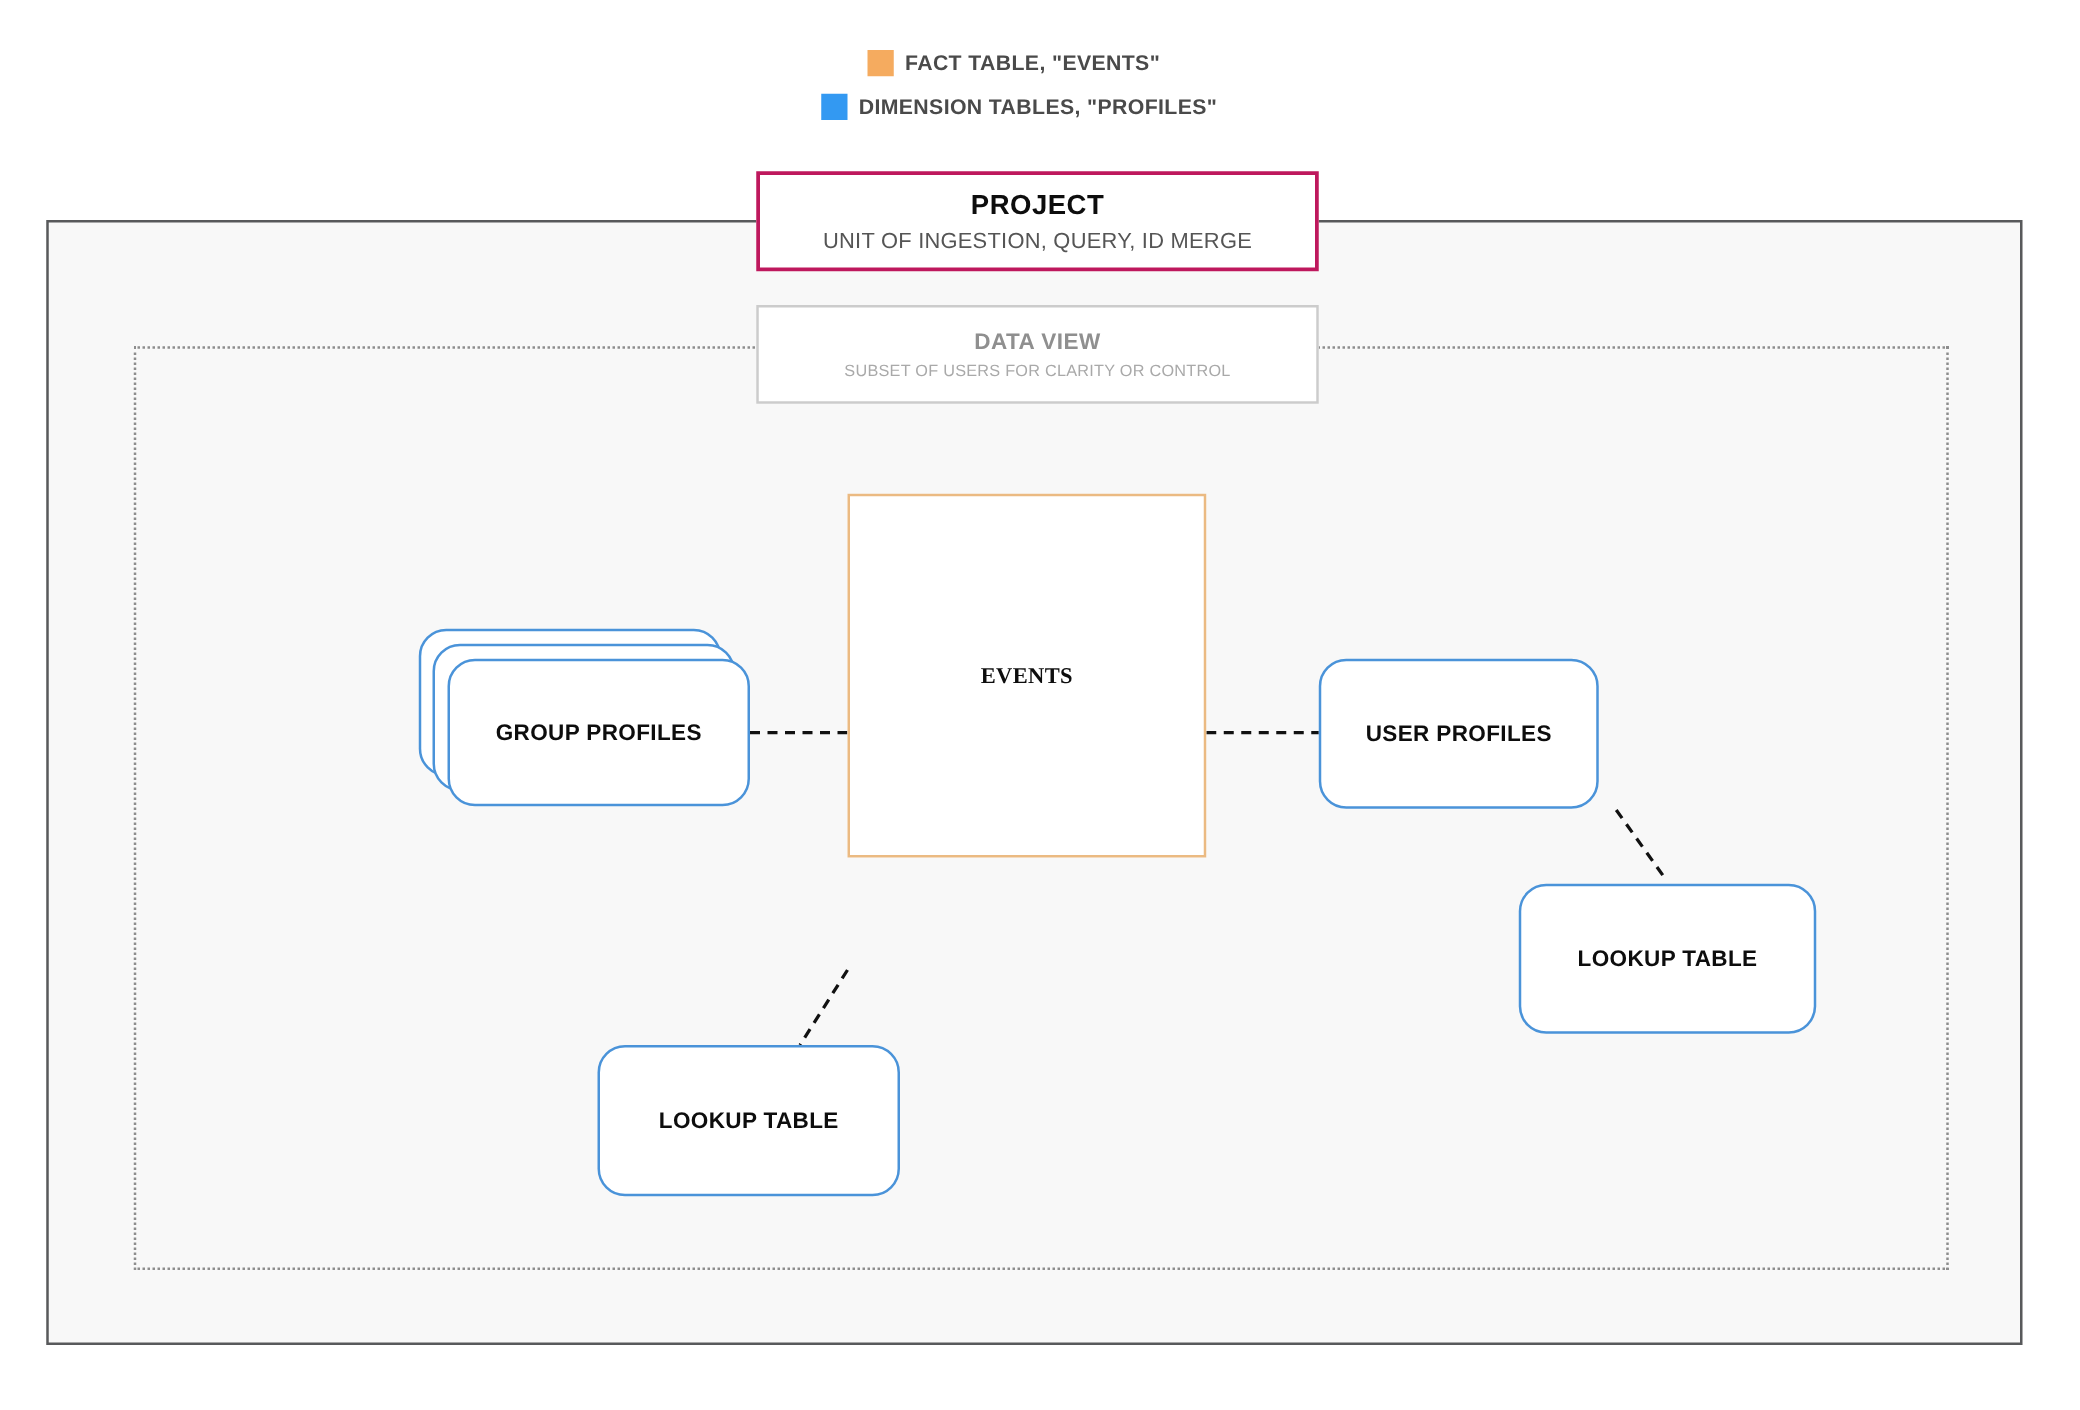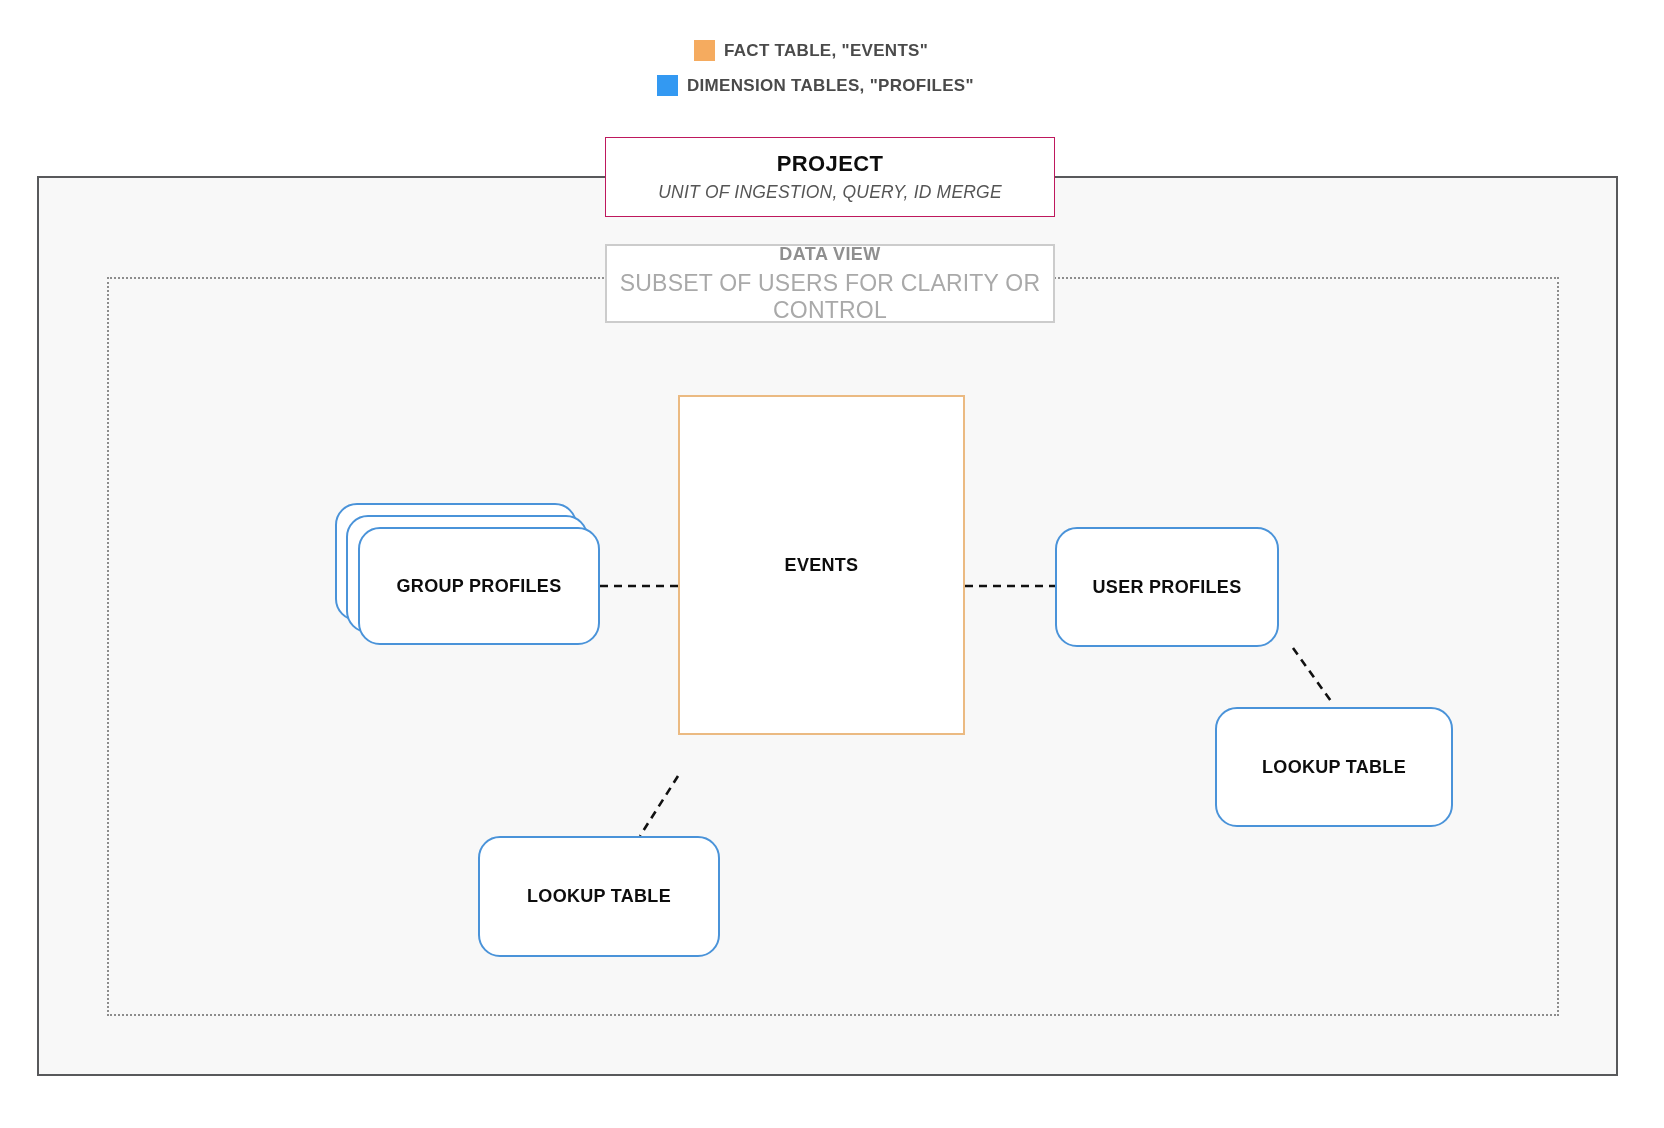--- a/index.html
+++ b/index.html
@@ -34,37 +34,37 @@
   
   .outer-box{position:absolute;left:37px;top:176px;width:1581px;height:900px;
     border:2.5px solid var(--color-outer_border);background:var(--color-canvas_bg);z-index:1;}
   .dotted-box{position:absolute;left:107px;top:277px;width:1452px;height:739px;
     border:2px dotted #8D8D8D;z-index:2;}
 
   
   .header-box{position:absolute;left:605px;width:450px;z-index:7;background:#ffffff;
     display:flex;flex-direction:column;align-items:center;justify-content:center;gap:5px;
     text-align:center;}
-  .project-box{top:137px;height:80px;border:1px solid #be185d;}
+  .project-box{top:137px;height:80px;border:3px solid #be185d;}
   .project-title{font-size:22px;font-weight:bold;color:#0d0d0d;letter-spacing:0.4px;}
-  .project-subtitle{font-size:17.5px;color:var(--color-subtitle_text);letter-spacing:0.2px;font-style:italic;}
+  .project-subtitle{font-size:17.5px;color:var(--color-subtitle_text);letter-spacing:0.2px;}
   .dataview-box{top:244px;height:79px;border:2px solid var(--color-dataview_border);}
   .dataview-title{font-size:18px;font-weight:bold;color:var(--color-dataview_title);letter-spacing:0.4px;}
-  .dataview-subtitle{font-size:23px;color:var(--color-dataview_subtitle);letter-spacing:0.2px;}
+  .dataview-subtitle{font-size:13px;color:var(--color-dataview_subtitle);letter-spacing:0.2px;}
 
   
   .connectors{position:absolute;left:0;top:0;width:1664px;height:1128px;z-index:3;pointer-events:none;}
   .connectors line{stroke:var(--color-connector);stroke-width:2.6;stroke-dasharray:8 6;}
 
   
   .node{position:absolute;background:#ffffff;display:flex;align-items:center;justify-content:center;
     z-index:4;text-align:center;}
   .node-label{font-size:18px;font-weight:bold;color:#0d0d0d;letter-spacing:0.3px;white-space:nowrap;}
-  .events-node{left:678px;top:395px;width:287px;height:340px;
-    border:2px solid var(--color-events_border);}
+  .events-node{left:678px;top:395px;width:287px;height:291px;
+    border:2px solid var(--color-events_border);font-family:Liberation Serif, serif;}
   .blue-card{border:2px solid var(--color-node_border);border-radius:22px;background:#ffffff;}
   .group-card{position:absolute;width:242px;height:118px;}
   .group-back{left:335px;top:503px;z-index:4;}
   .group-mid{left:346px;top:515px;z-index:5;}
   .group-front{left:358px;top:527px;z-index:6;display:flex;align-items:center;justify-content:center;}
   .user-profiles-node{left:1055px;top:527px;width:224px;height:120px;z-index:6;}
   .lookup-right-node{left:1215px;top:707px;width:238px;height:120px;z-index:6;}
   .lookup-left-node{left:478px;top:836px;width:242px;height:121px;z-index:6;}
 </style>
 </head>

